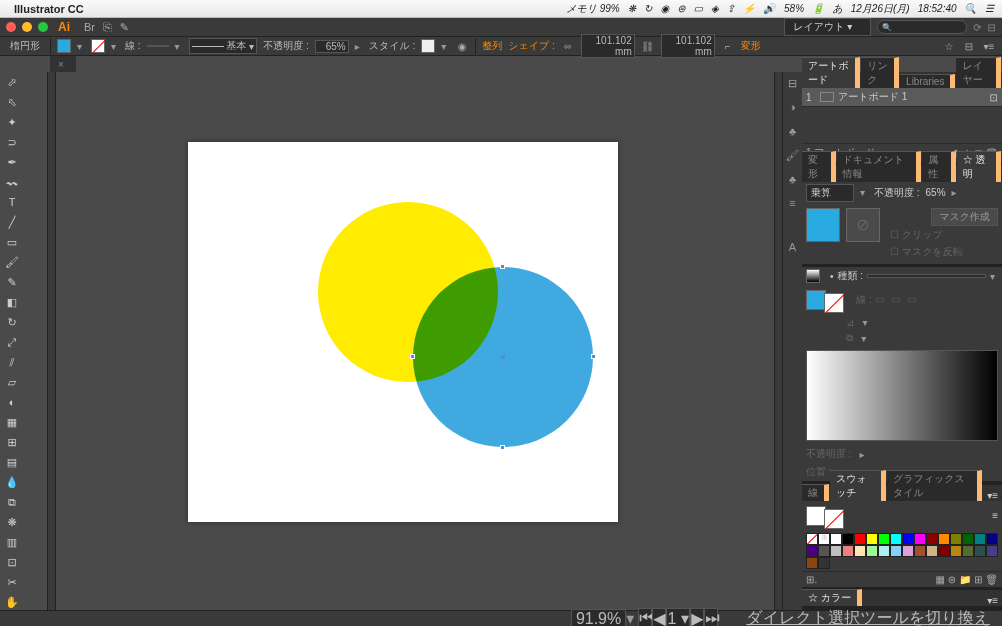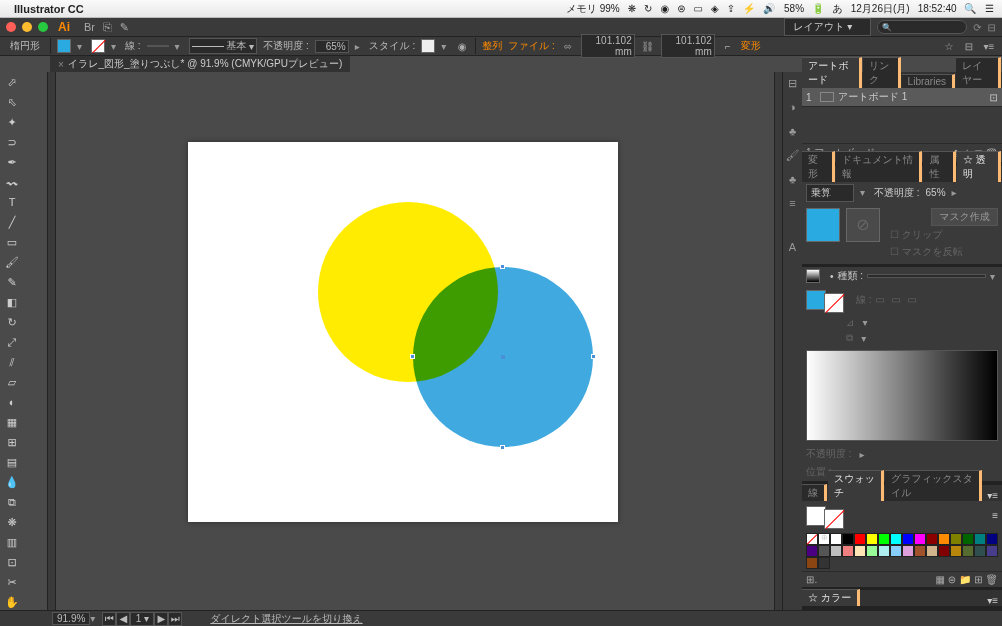--- a/index.html
+++ b/index.html
@@ -3,21 +3,21 @@
 <meta charset="utf-8">
 <style>
 * { margin: 0; padding: 0; box-sizing: border-box; font-family: "Hiragino Sans", "Helvetica Neue", sans-serif; }
 body { width: 1002px; height: 626px; background: #323232; overflow: hidden; font-size: 10px; color: #ccc; }
 
 
 .mac-menubar { height: 18px; background: linear-gradient(#fafafa,#e8e8e8); display: flex; align-items: center; padding: 0 8px; color: #222; font-size: 11px; border-bottom: 1px solid #bbb; }
 .mac-menubar .apple { font-size: 13px; margin-right: 6px; }
 .mac-menubar .appname { font-weight: 600; margin-right: 12px; }
 .mac-menubar .menu-items span { margin-right: 12px; cursor: default; }
-.mac-menubar .right { margin-left: auto; display: flex; align-items: center; gap: 8px; }
+.mac-menubar .right { margin-left: auto; display: flex; align-items: center; gap: 8px; font-style: italic; }
 .mac-menubar .right span { font-size: 10px; }
 .mac-menubar .icon { font-size: 11px; }
 
 
 .app-titlebar { height: 18px; background: #3a3a3a; display: flex; align-items: center; padding: 0 6px; }
 .traffic { display:flex; gap:6px; }
 .traffic div { width:10px; height:10px; border-radius:50%; }
 .tl-red{background:#ff5f57;} .tl-yellow{background:#febc2e;} .tl-green{background:#28c840;}
 .app-titlebar .ai { margin-left:10px; color:#ff8a00; font-weight:700; font-size:12px; }
 .app-titlebar .bridge-icons{ margin-left:14px; display:flex; gap:8px; color:#aaa; }
@@ -64,21 +64,21 @@
 .sel-handles .h.l{top:50%;left:-3px;margin-top:-3px;} .sel-handles .h.r{top:50%;right:-3px;margin-top:-3px;}
 .sel-handles .c{position:absolute;left:50%;top:50%;width:4px;height:4px;background:#4a90d9;margin:-2px;}
 
 
 .dock-strip{ width:20px; background:#3a3a3a; border-left:1px solid #222; display:flex; flex-direction:column; align-items:center; padding-top:4px; gap:10px;}
 .dock-strip div{ width:14px; height:14px; color:#999; font-size:11px; display:flex; align-items:center; justify-content:center;}
 
 
 .panels{ width:200px; background:#3a3a3a; display:flex; flex-direction:column; font-size:10px;}
 .panel-tabs{ display:flex; background:#323232; height:16px; align-items:flex-end;}
-.panel-tab{ padding:1px 6px; background:#2a2a2a; color:#888; border-top:1px solid #555; border-right:3px solid #fdba74; margin-right:1px;}
+.panel-tab{ padding:1px 6px; background:#2a2a2a; color:#888; border-top:1px solid #555; border-right:5px solid #fdba74; margin-right:1px;}
 .panel-tab.active{ background:#3a3a3a; color:#e0e0e0;}
 .artboard-item{ display:flex; align-items:center; background:#5a5a5a; padding:2px 4px; border-bottom:1px solid #2a2a2a;}
 .artboard-item .num{ width:14px; color:#ccc;}
 .artboard-item .ico{ width:14px; height:10px; border:1px solid #888; margin-right:4px;}
 .panel-footer{ padding:2px 4px; display:flex; align-items:center; color:#aaa; background:#3a3a3a; border-top:1px solid #2a2a2a;}
 .panel-footer .spacer{flex:1;}
 .panel-sep{ height:4px; background:#222;}
 
 .transp-row{ display:flex; align-items:center; padding:2px 4px; gap:6px;}
 .dd-select{ background:#2a2a2a; border:1px solid #555; padding:1px 12px 1px 4px; min-width:48px;}
@@ -96,21 +96,21 @@
 .grad-none-sw::after{content:"";position:absolute;width:26px;height:1px;background:red;transform:rotate(-45deg);top:9px;left:-3px;}
 .grad-slider{ margin:4px; height:100px; background:linear-gradient(to right,#222,#fff,#222); border:1px solid #555;}
 .grad-slider-inner{ height:100%; background:linear-gradient(to right, #fff, #000);}
 
 .swatches-grid{ display:flex; flex-wrap:wrap; padding:2px 4px; gap:0;}
 .sw{ width:12px; height:12px; border:1px solid #222; box-sizing:border-box;}
 .sw-none{ background:#fff; position:relative;}
 .sw-none::after{content:"";position:absolute;width:14px;height:1px;background:red;transform:rotate(-45deg);top:5px;left:-2px;}
 
 
-.status-bar{ position:absolute; bottom:0; left:0; right:0; height:16px; background:#3a3a3a; border-top:1px solid #222; display:flex; align-items:center; padding:0 4px; font-size:10px; color:#bbb;}
+.status-bar{ position:absolute; bottom:0; left:0; right:0; height:16px; background:#3a3a3a; border-top:1px solid #222; display:flex; align-items:center; padding:0 12px; font-size:16px; color:#bbb;justify-content:flex-end;}
 .status-bar .zoom{ background:#2a2a2a; border:1px solid #555; padding:0 4px;}
 .status-bar .nav-btns{ display:flex; margin:0 4px;}
 .status-bar .nav-btns div{ width:14px; text-align:center; border:1px solid #555; background:#2a2a2a;}
 .status-bar .msg{ margin-left:24px;text-decoration:underline;}
 
 .mini-icon{width:12px;height:12px;display:inline-block;}
 </style>
 </head>
 <body>
 
@@ -173,36 +173,35 @@
   <div class="basic-dd"><span class="hr"></span>&nbsp;<span>基本</span>&nbsp;▾</div>
   <span>不透明度 :</span>
   <span class="pct-input">65%</span>
     <span class="dd-arrow">▸</span>
   <span>スタイル :</span>
   <span class="swatch" style="background:#eee"></span>
     <span class="dd-arrow">▾</span>
   <span class="tool-icon">◉</span>
   <div class="vsep"></div>
   <span class="accented">整列</span>
-  <span class="accented">ファイル :</span>
+  <span class="accented">シェイプ :</span>
   <span class="tool-icon">⬄</span>
   <span class="dim-input">101.102 mm</span>
   <span class="tool-icon">⛓</span>
   <span class="dim-input">101.102 mm</span>
   <span class="tool-icon">⌐</span>
   <span class="accented">変形</span>
   <span style="margin-left:auto" class="tool-icon">☆</span>
   <span class="tool-icon">⊟</span>
   <span class="tool-icon">▾≡</span>
 </div>
 
 <div class="doc-tabs">
   <div class="doc-tab">
       <span class="x">×</span>
-      <span>イラレ_図形_塗りつぶし* @ 91.9% (CMYK/GPUプレビュー)</span>
     </div>
 </div>
 
 <div class="workspace">
 
   <div class="toolbox">
     <div class="tool">⬀</div>
     <div class="tool">⬁</div>
     <div class="tool">✦</div>
     <div class="tool">⊃</div>

